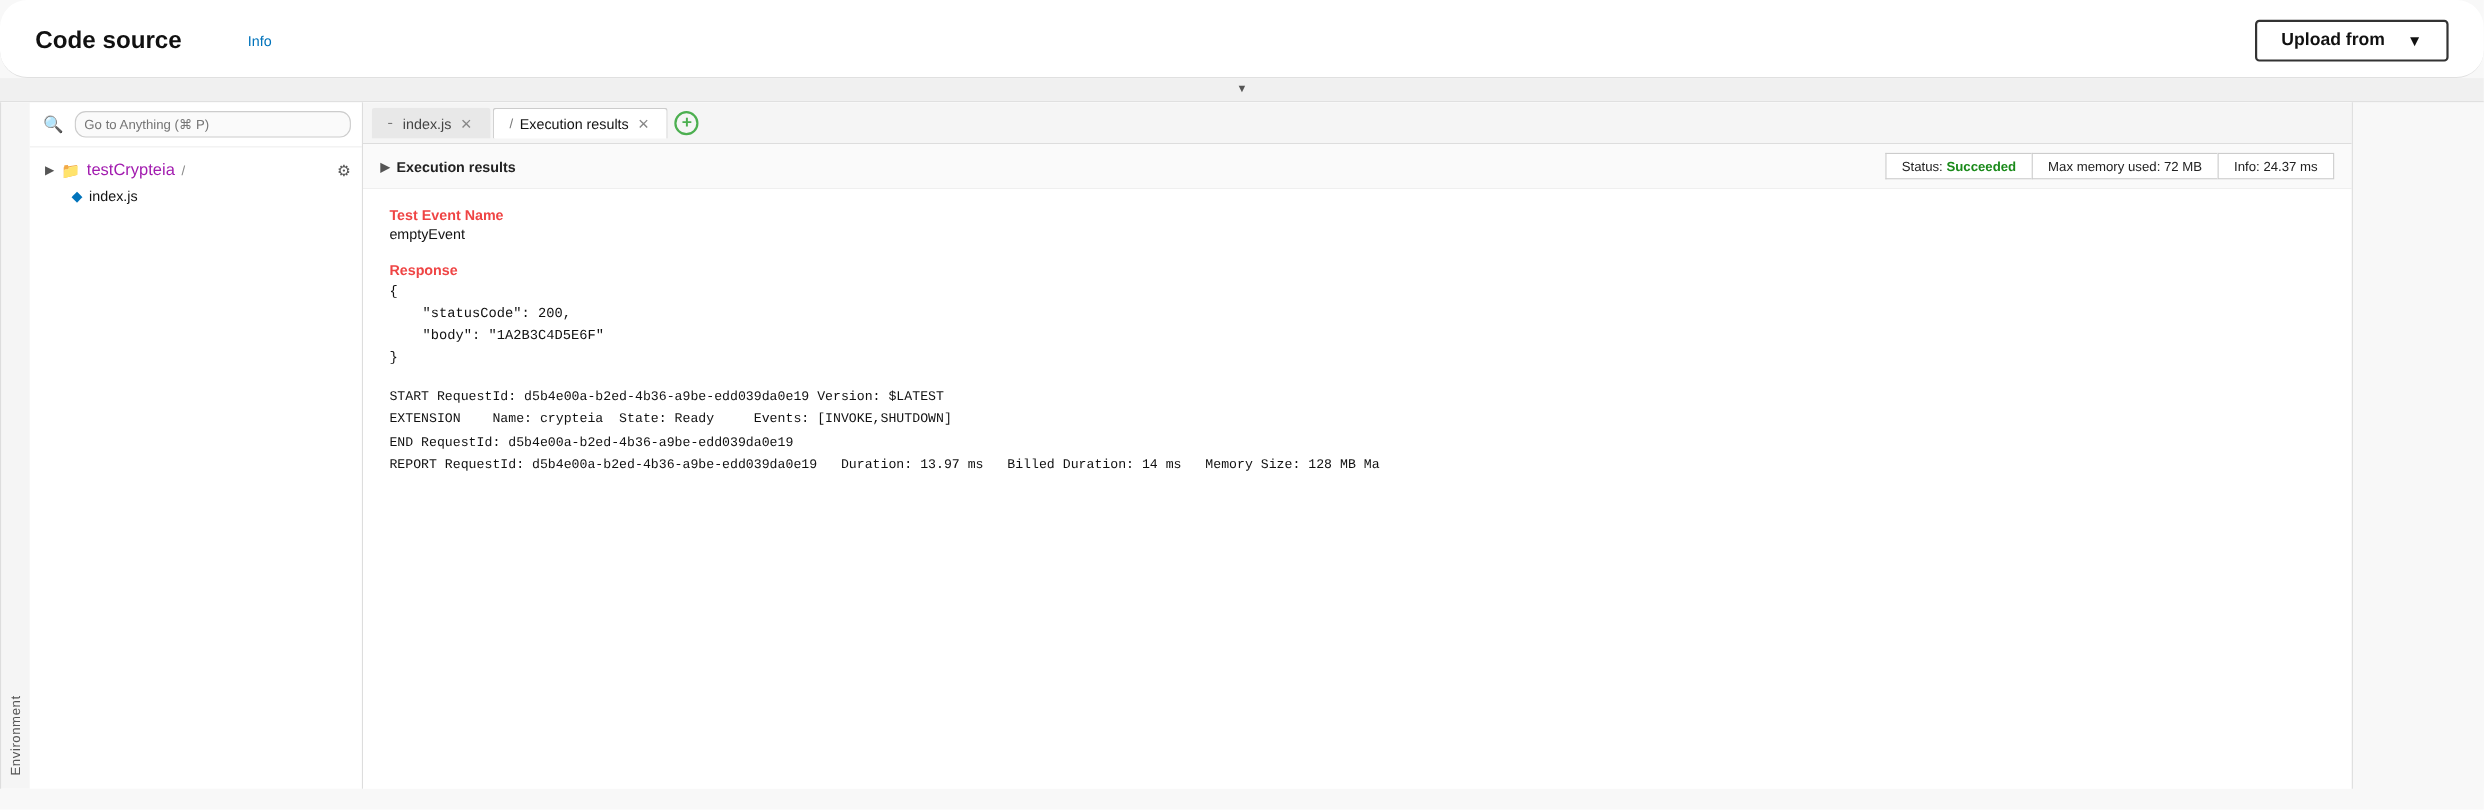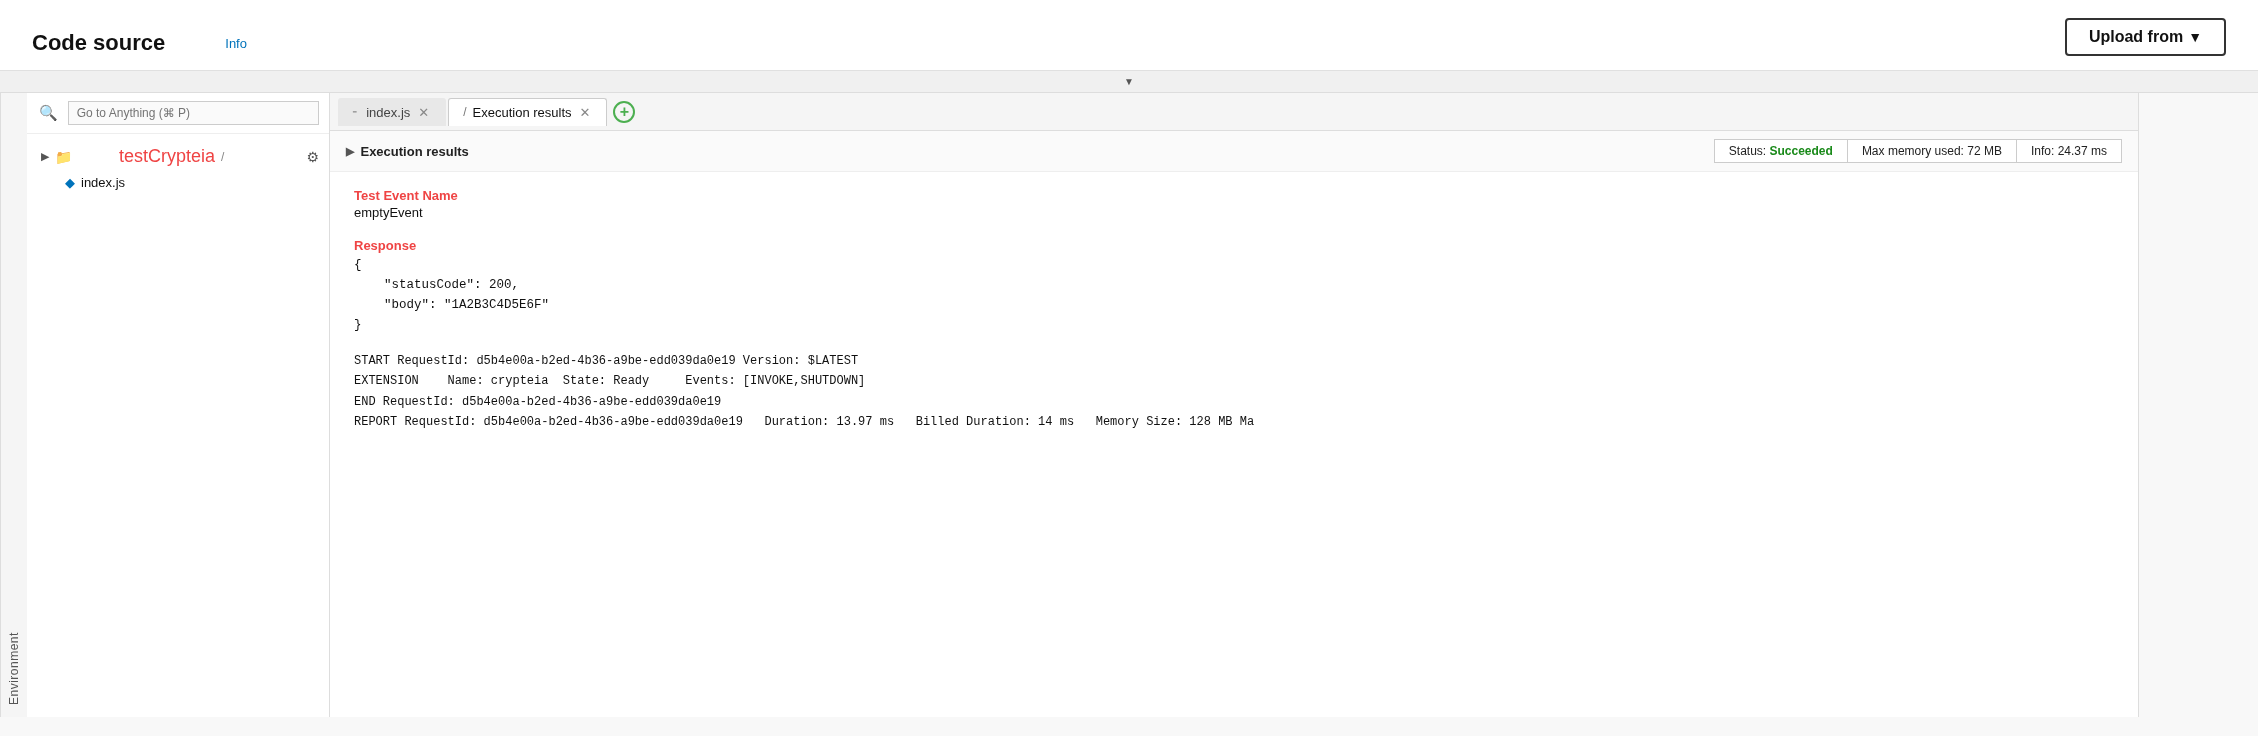--- a/index.html
+++ b/index.html
@@ -8,25 +8,26 @@
       font-size: 13px;
       background: #f8f8f8;
       color: #222;
       width: 2258px;
       min-height: 736px;
     }
 
     
     .top-header {
       display: flex;
-      align-items: flex-end;
+      align-items: center;
       justify-content: space-between;
       padding: 18px 32px 14px 32px;
       background: #fff;
       border-bottom: 1px solid #e0e0e0;
+      border-radius: 25px;
     }
     .header-left {
       display: flex;
       align-items: center;
       gap: 12px;
     }
     .page-title {
       font-size: 22px;
       font-weight: 700;
       color: #111;
@@ -34,21 +35,21 @@
     .info-badge {
       font-size: 13px;
       color: #0073bb;
       font-weight: 500;
       cursor: pointer;
       margin-left: 48px;
     }
     .upload-btn {
       display: flex;
       align-items: center;
-      gap: 5px;
+      gap: 20px;
       padding: 8px 22px;
       border: 2px solid #333;
       background: #fff;
       border-radius: 4px;
       font-size: 16px;
       font-weight: 600;
       cursor: pointer;
       color: #111;
     }
     .upload-btn .chevron {
@@ -112,21 +113,21 @@
       background: none;
       border: none;
       cursor: pointer;
       color: #555;
       font-size: 15px;
       padding: 2px;
     }
     .search-input {
       flex: 1;
       border: 1px solid #ccc;
-      border-radius: 0;
+      border-radius: 10px;
       padding: 4px 8px;
       font-size: 12px;
       color: #333;
       background: #fafafa;
     }
 
     
     .file-tree {
       padding: 8px 0;
     }
@@ -139,24 +140,23 @@
     }
     .tree-folder-icon {
       color: #5b9bd5;
       font-size: 14px;
     }
     .tree-chevron {
       font-size: 11px;
       color: #555;
     }
     .tree-folder-name {
-      font-size: 18px;
-      color: #ef4444;
+      font-size: 15px;
+      color: #a21caf;
       font-weight: 500;
-      margin-left: 40px;
     }
     .tree-folder-path {
       font-size: 12px;
       color: #888;
     }
     .tree-gear {
       margin-left: auto;
       background: none;
       border: none;
       cursor: pointer;

